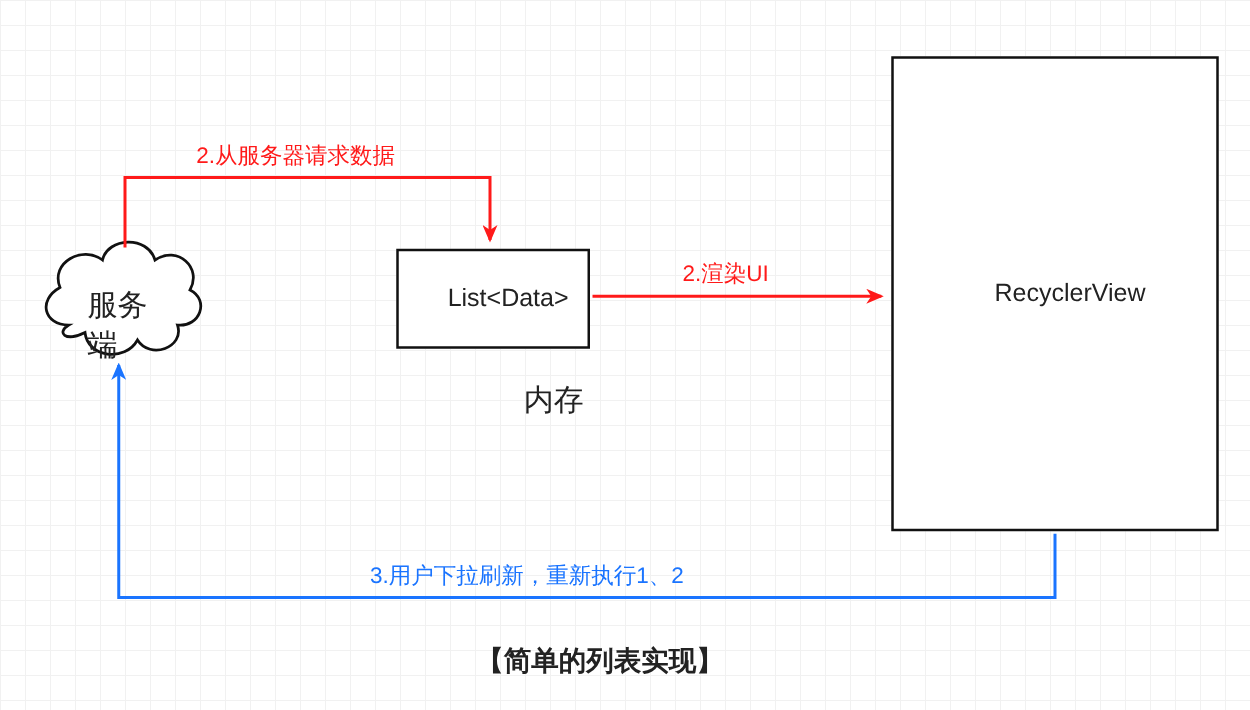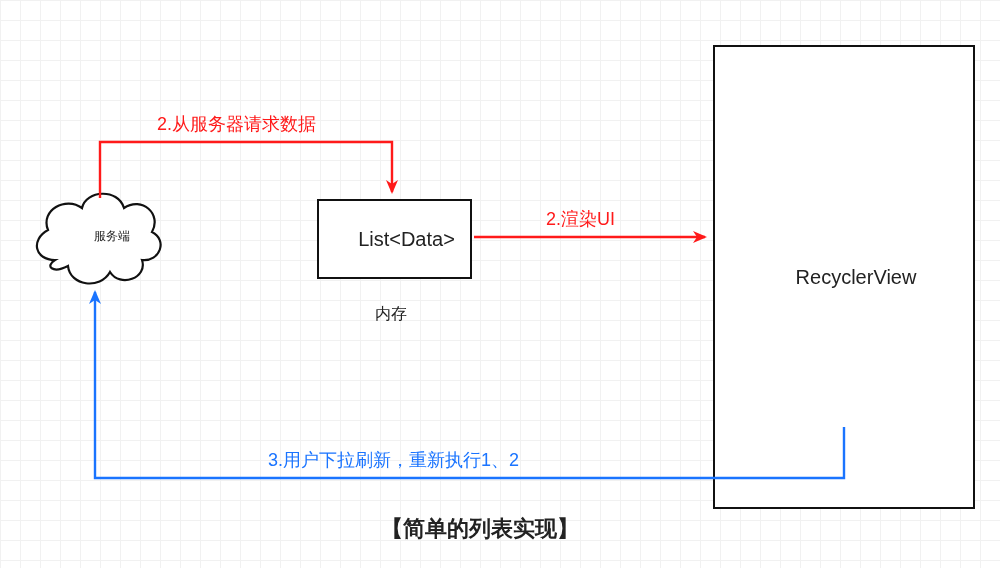--- a/index.html
+++ b/index.html
@@ -33,42 +33,43 @@
     display: flex;
     align-items: center;
     justify-content: center;
     font-size: 20px;
     color: #222;
     box-sizing: border-box;
     padding-left: 24px;
   }
   .memory-label {
     position: absolute;
-    font-size: 16px;
+    font-size: 24px;
     color: #222;
+    margin-left: 44px;
   }
   .flow-label {
     position: absolute;
     font-size: 18px;
     white-space: nowrap;
   }
   .red { color: #ff1a1a; }
   .blue { color: #1a74ff; }
   .title-label {
     position: absolute;
     font-size: 22px;
     font-weight: 600;
     color: #222;
     margin-left: 37px;
   }
   .cloud-label {
     position: absolute;
-    font-size: 12px;
+    font-size: 24px;
     color: #222;
-    text-align: right;
+    text-align: left;
   }
 </style>
 </head>
 <body>
 
 <div class="canvas">
 
   <svg class="overlay">
 
     <path d="
@@ -83,21 +84,21 @@
       C 52 274, 45 266, 55 260 Z" fill="#ffffff" stroke="#111" stroke-width="2.2"></path>
   </svg>
   <div class="cloud-label" style="left:70px; top:228px; width:60px;">服务端</div>
 
   <div class="node-box" style="left:317px; top:199px; width:155px; height:80px;">
     <span>List&lt;Data&gt;</span>
   </div>
 
   <div class="memory-label" style="left:375px; top:304px;">内存</div>
 
-  <div class="node-box" style="left:713px; top:45px; width:262px; height:464px;">
+  <div class="node-box" style="left:713px; top:45px; width:262px; height:380px;">
     <span>RecyclerView</span>
   </div>
 
   <svg class="overlay">
     <defs>
       <marker id="arrow-red" markerWidth="14" markerHeight="12" refX="12" refY="6" orient="auto" markerUnits="userSpaceOnUse">
         <path d="M0,0 L14,6 L0,12 L4,6 Z" fill="#ff1a1a"></path>
       </marker>
       <marker id="arrow-blue" markerWidth="14" markerHeight="12" refX="12" refY="6" orient="auto" markerUnits="userSpaceOnUse">
         <path d="M0,0 L14,6 L0,12 L4,6 Z" fill="#1a74ff"></path>
@@ -108,17 +109,17 @@
 
     <path d="M 474 237 L 705 237" fill="none" stroke="#ff1a1a" stroke-width="2.4" marker-end="url(#arrow-red)"></path>
 
     <path d="M 844 427 L 844 478 L 95 478 L 95 292" fill="none" stroke="#1a74ff" stroke-width="2.4" marker-end="url(#arrow-blue)"></path>
   </svg>
 
   <div class="flow-label red" style="left:157px; top:112px;">2.从服务器请求数据</div>
 
   <div class="flow-label red" style="left:546px; top:207px;">2.渲染UI</div>
 
-  <div class="flow-label blue" style="left:268px; top:448px;">3.用户下拉刷新，重新执行1、2</div>
+  <div class="flow-label blue" style="left:296px; top:448px;">3.用户下拉刷新，重新执行1、2</div>
 
   <div class="title-label" style="left:344px; top:514px;">【简单的列表实现】</div>
 
 </div>
 
 </body></html>

